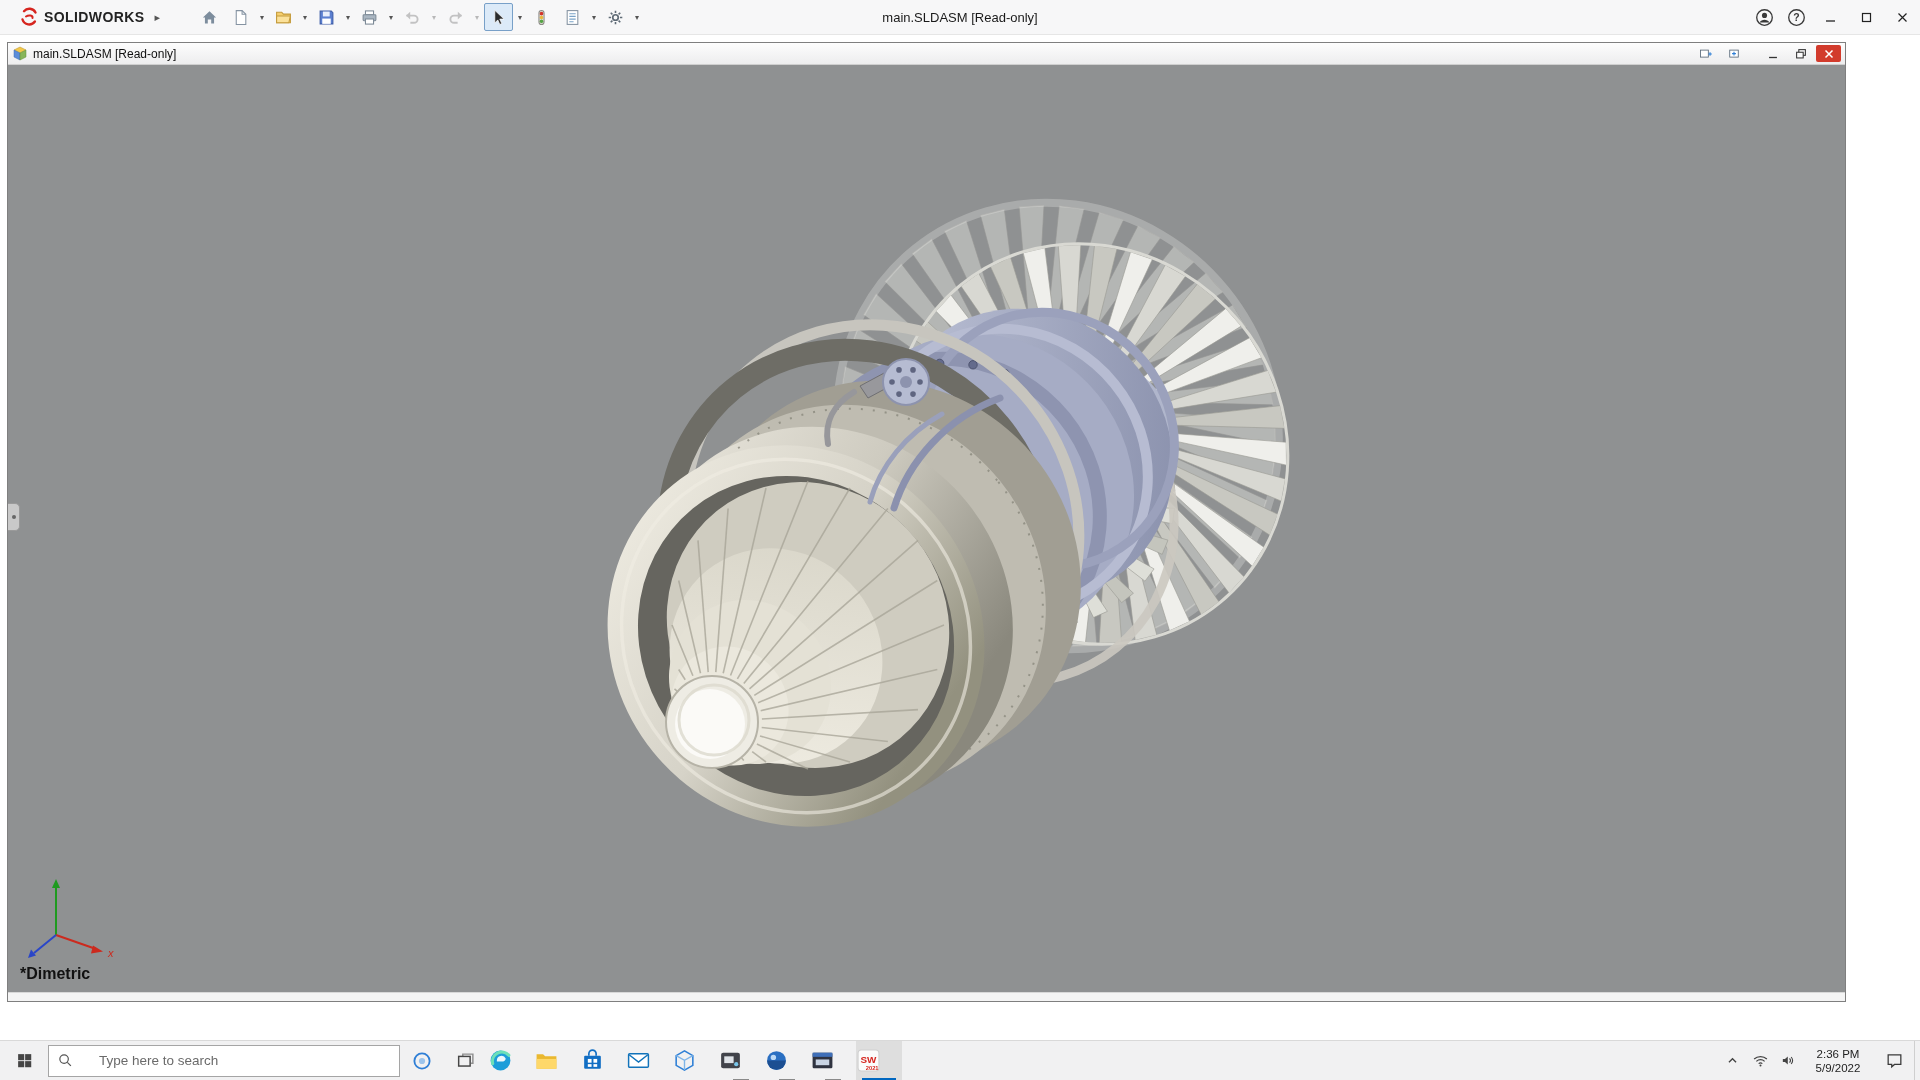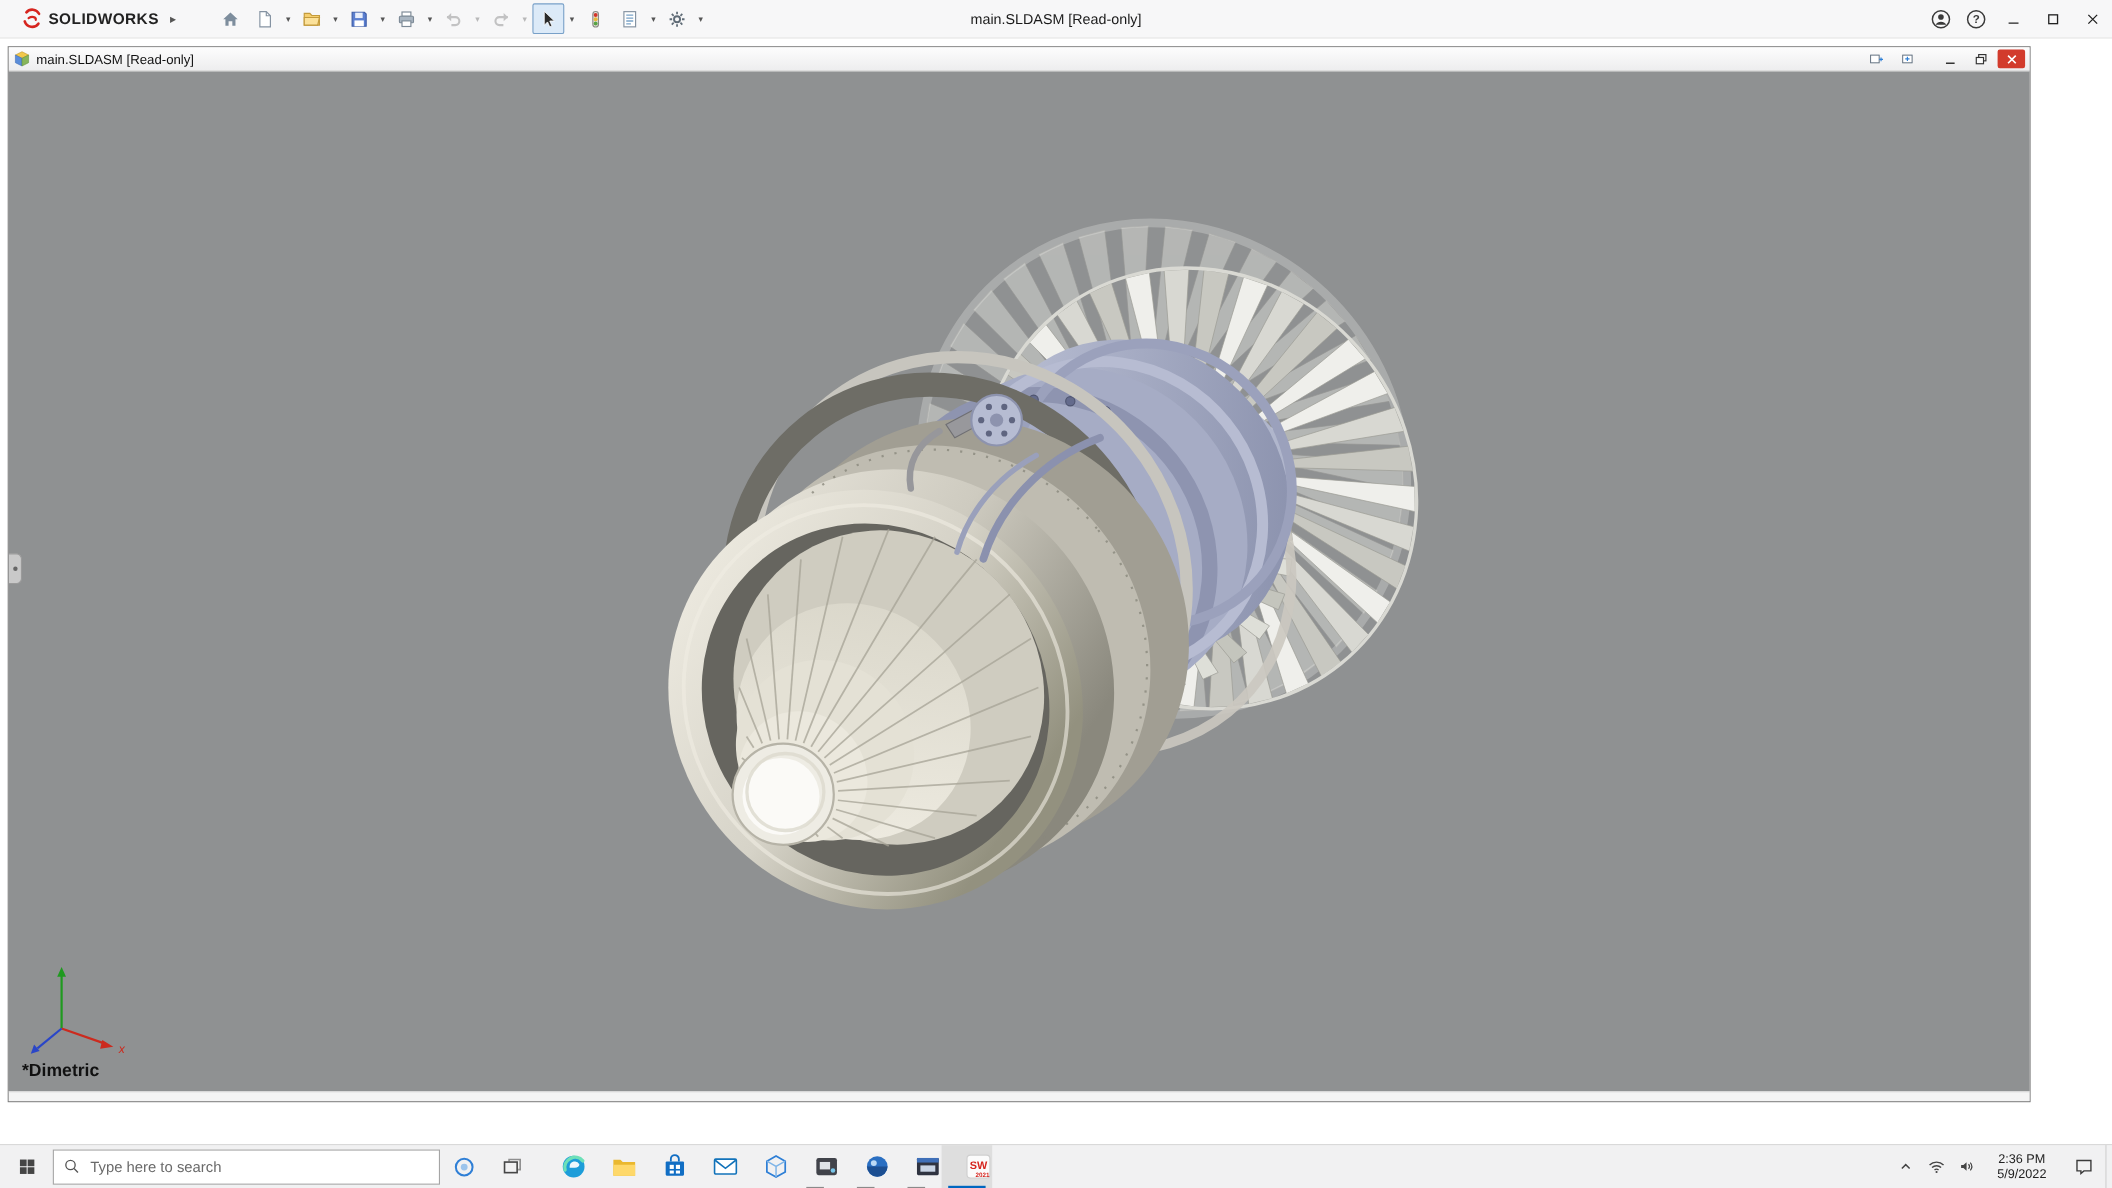--- a/index.html
+++ b/index.html
@@ -47,29 +47,29 @@
                 display:flex;align-items:center;justify-content:center}
   #collapse-tab i{width:4px;height:4px;border-radius:50%;background:#666;display:block}
   #triad{position:absolute;left:14px;bottom:28px}
 
   
   #taskbar{position:absolute;left:0;top:1040px;width:1920px;height:40px;background:#f1f1f2;
            border-top:1px solid #d9d9d9;box-sizing:border-box;display:flex;align-items:center}
   #start{width:48px;height:40px;display:flex;align-items:center;justify-content:center}
   #start svg{width:17px;height:17px}
   #searchbox{width:352px;height:32px;background:#ffffff;border:1px solid #a5a5a5;box-sizing:border-box;
-             display:flex;align-items:center;padding:0 8px;gap:6px}
+             display:flex;align-items:center;padding:0 8px;gap:23px}
   #searchbox svg{width:17px;height:17px;flex:none}
   #search-input{border:none;outline:none;flex:1;font-size:13.5px;color:#444;background:transparent;
                 font-family:"Liberation Sans",sans-serif}
   #search-input::placeholder{color:#6a6a6a}
   .tk-sys{width:44px;height:40px;display:flex;align-items:center;justify-content:center}
   .tk-sys svg{width:22px;height:22px}
   #tk-apps{display:flex;align-items:center}
-  .tkbtn{width:46px;height:40px;display:flex;align-items:center;justify-content:flex-end;position:relative}
+  .tkbtn{width:46px;height:40px;display:flex;align-items:center;justify-content:flex-start;position:relative}
   .tkbtn svg{width:25px;height:25px}
   .tkbtn.active{background:#dedede}
   .runline{position:absolute;bottom:0;left:15px;right:15px;height:2px;background:#8a8a8a}
   .tkbtn.active .runline{left:6px;right:6px;height:3px;background:#0067c0}
   #tray{margin-left:auto;display:flex;align-items:center;height:40px}
   .tray-btn{width:28px;height:40px;display:flex;align-items:center;justify-content:center}
   .tray-btn svg{width:17px;height:17px}
   #clock{width:64px;text-align:center;font-size:11.5px;line-height:14px;color:#222;padding:0 4px}
   #action-center{width:40px;height:40px;display:flex;align-items:center;justify-content:center}
   #action-center svg{width:19px;height:19px}

